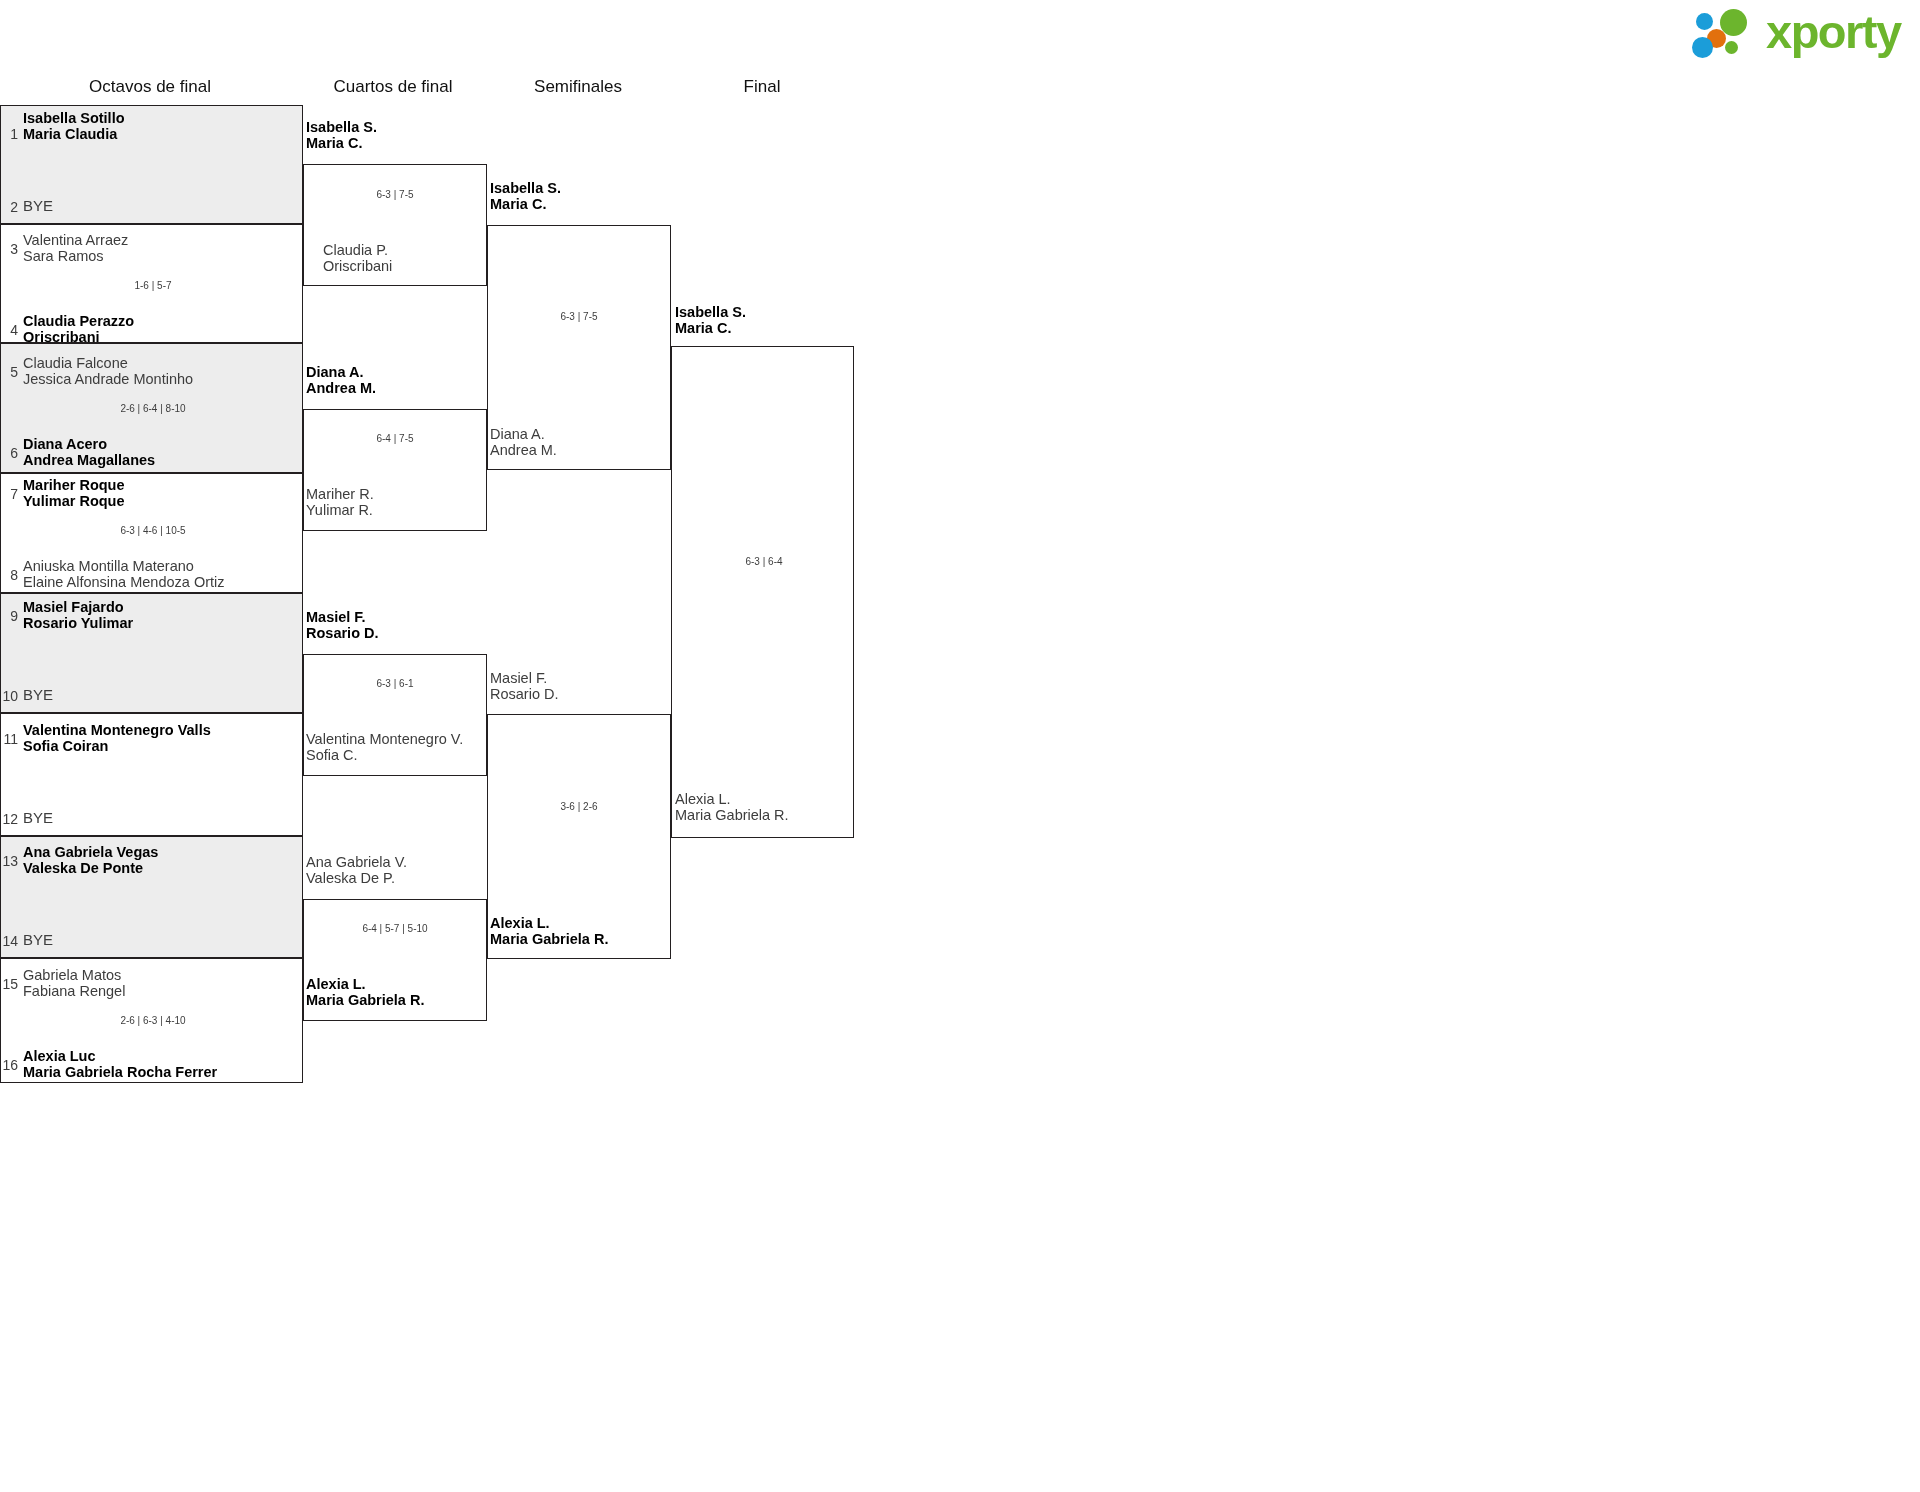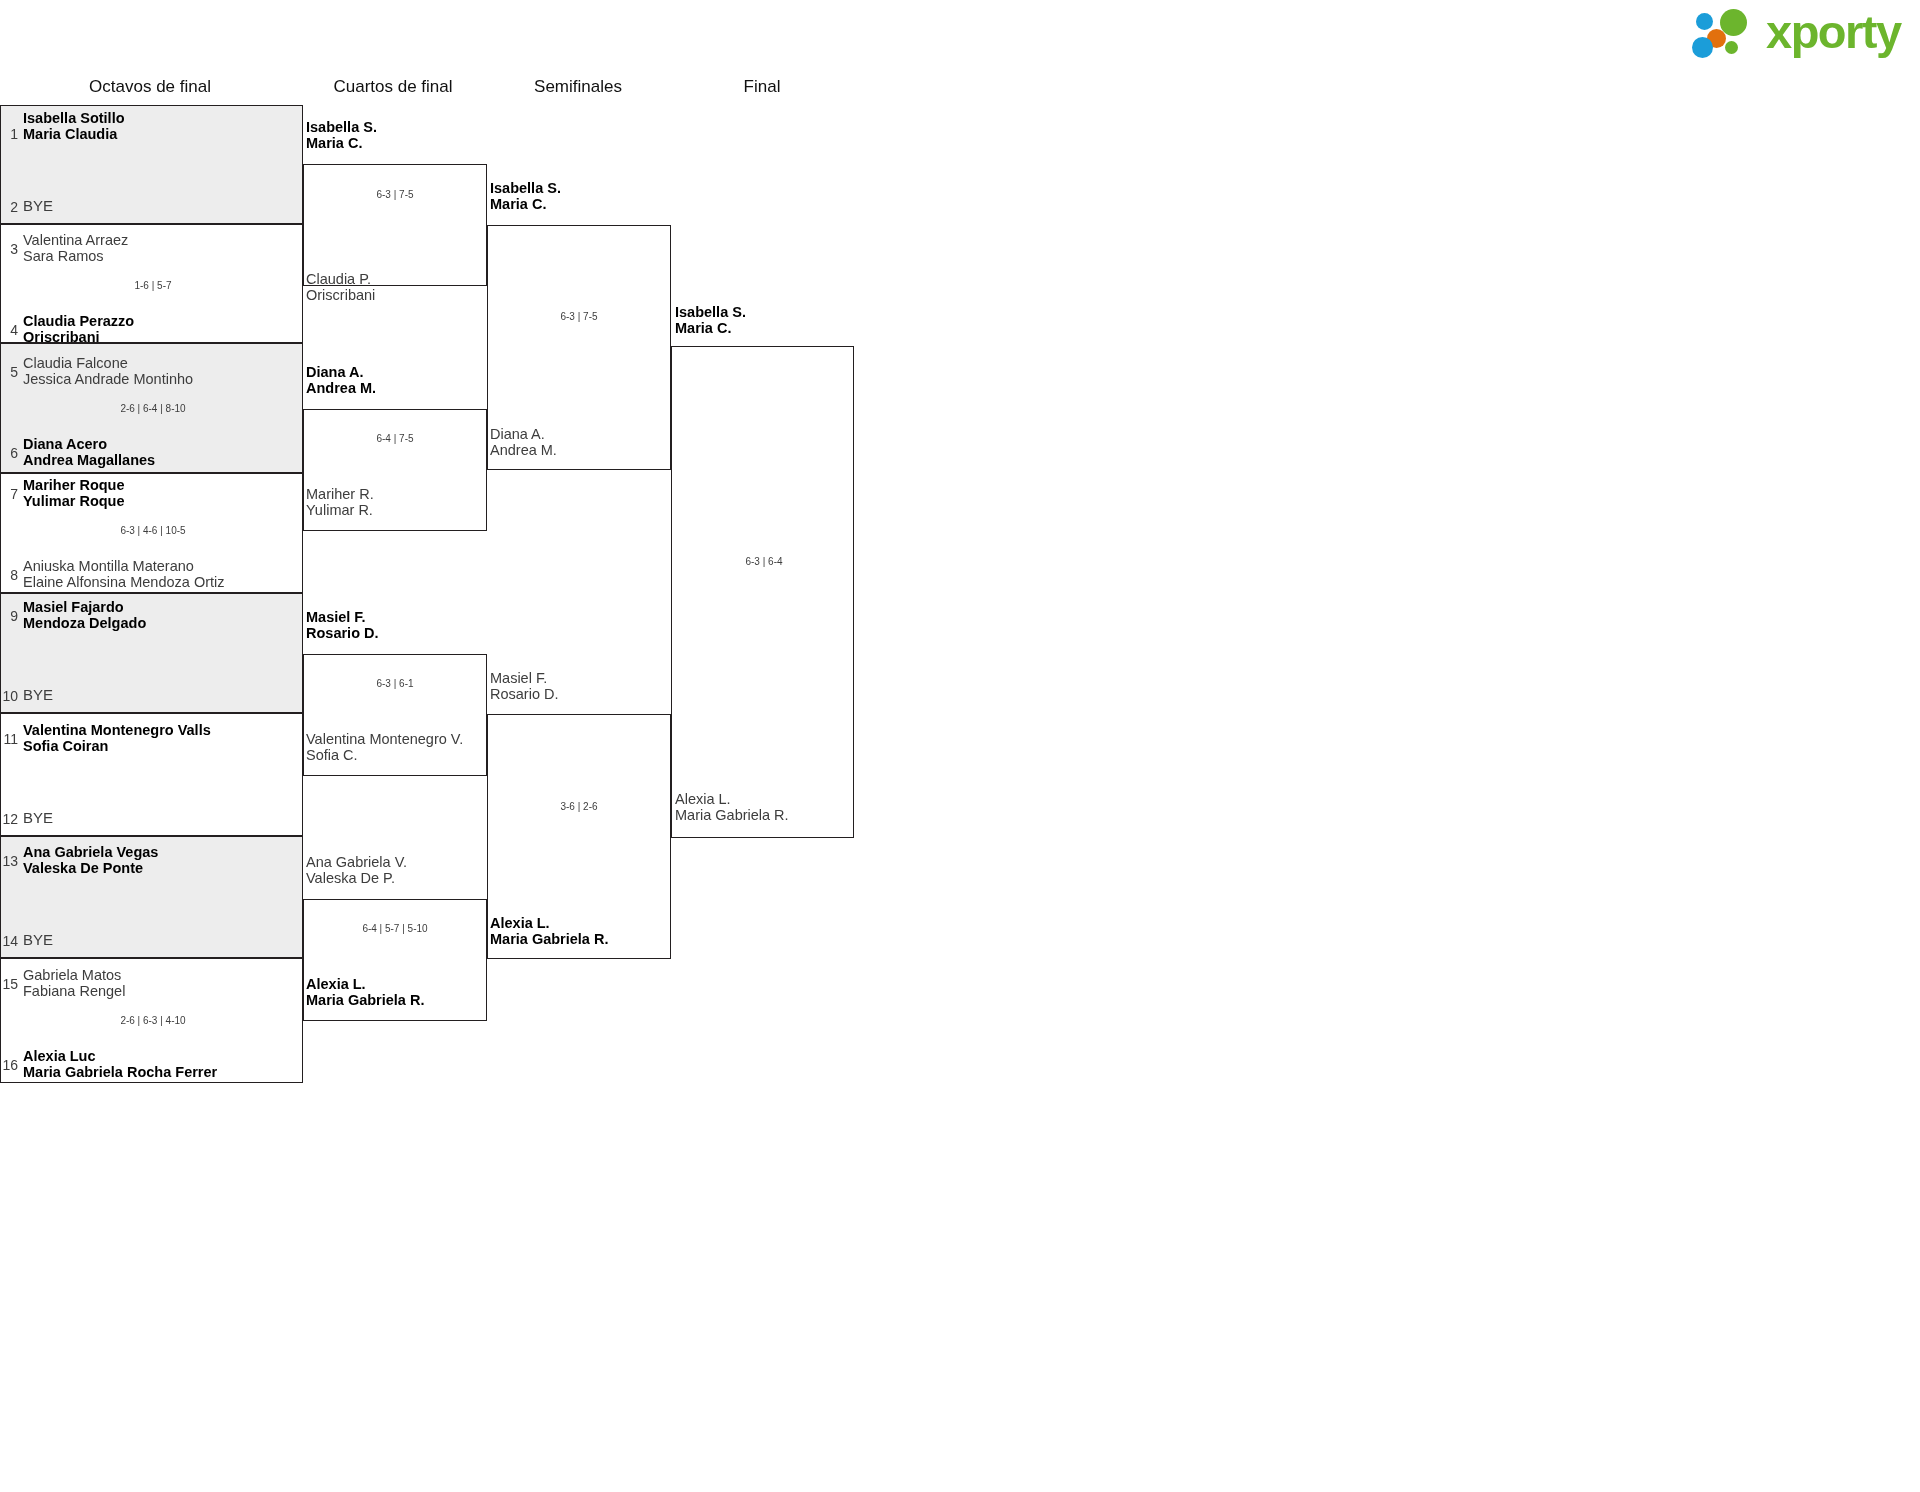--- a/index.html
+++ b/index.html
@@ -162,21 +162,21 @@
   <div class="seed-num" style="left:-2px; top:567px;">8</div>
   <div class="team" style="left:23px; top:558px;">
     <span>Aniuska Montilla Materano</span>
     <span>Elaine Alfonsina Mendoza Ortiz</span>
   </div>
 
   <div class="match-box shaded" style="left:0px; top:593px; width:303px; height:120px;"></div>
   <div class="seed-num" style="left:-2px; top:608px;">9</div>
   <div class="team win" style="left:23px; top:599px;">
     <span>Masiel Fajardo</span>
-    <span>Mendoza Delgado</span>
+    <span>Rosario Yulimar</span>
   </div>
   <div class="score" style="left:23px; top:648px; width:260px;"></div>
   <div class="seed-num" style="left:-2px; top:688px;">10</div>
   <div class="team bye" style="left:23px; top:687px;">
     <span>BYE</span>
   </div>
 
   <div class="match-box nofill" style="left:0px; top:713px; width:303px; height:123px;"></div>
   <div class="seed-num" style="left:-2px; top:731px;">11</div>
   <div class="team win" style="left:23px; top:722px;">
@@ -213,21 +213,21 @@
     <span>Alexia Luc</span>
     <span>Maria Gabriela Rocha Ferrer</span>
   </div>
 
   <div class="match-box nofill" style="left:303px; top:164px; width:184px; height:122px;"></div>
   <div class="team win" style="left:306px; top:119px;">
     <span>Isabella S.</span>
     <span>Maria C.</span>
   </div>
   <div class="score" style="left:306px; top:189px; width:178px;">6-3 | 7-5</div>
-  <div class="team" style="left:306px; top:242px;margin-top:29px;">
+  <div class="team" style="left:323px; top:242px;">
     <span>Claudia P.</span>
     <span>Oriscribani</span>
   </div>
 
   <div class="match-box nofill" style="left:303px; top:409px; width:184px; height:122px;"></div>
   <div class="team win" style="left:306px; top:364px;">
     <span>Diana A.</span>
     <span>Andrea M.</span>
   </div>
   <div class="score" style="left:306px; top:433px; width:178px;">6-4 | 7-5</div>

